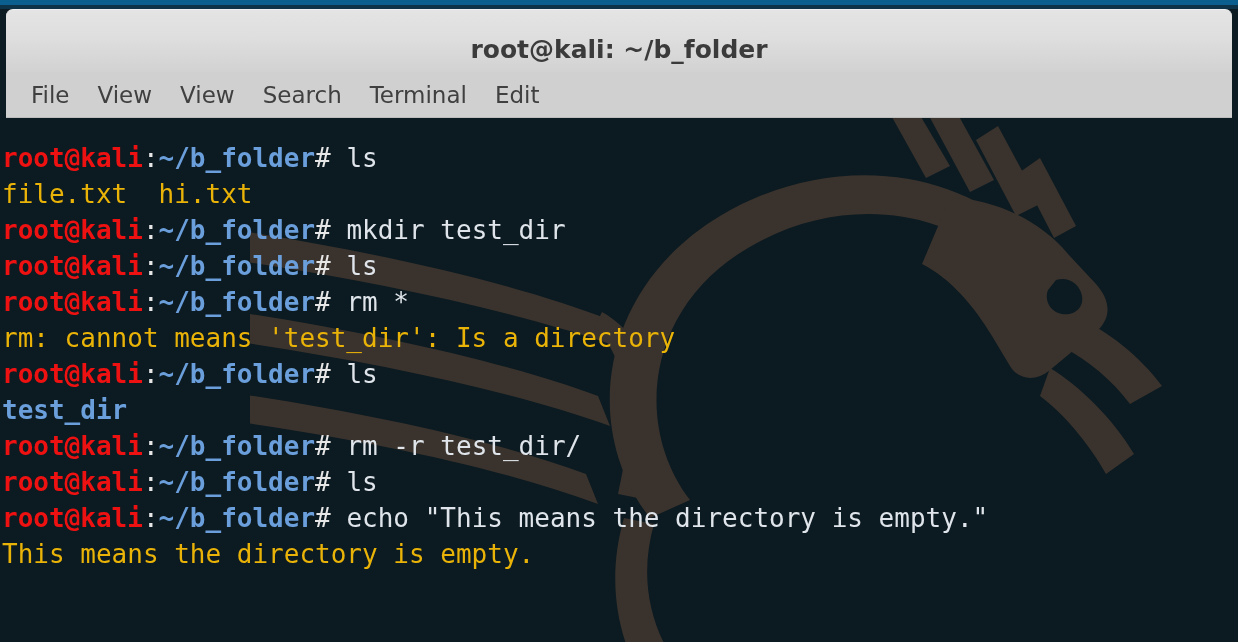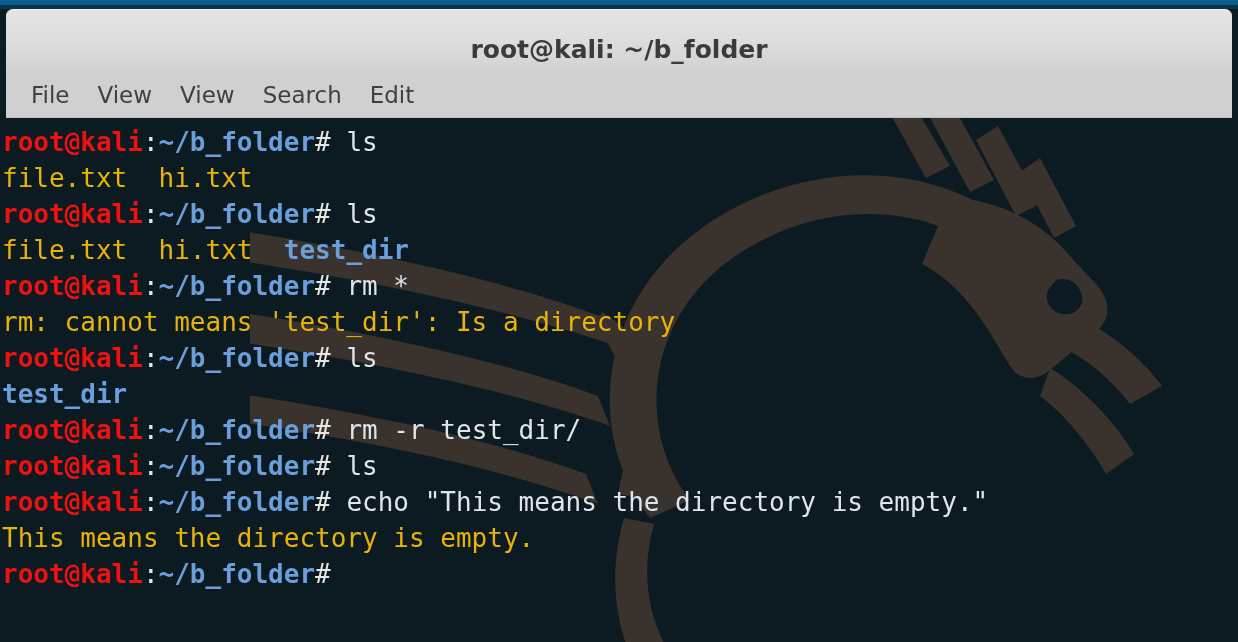--- a/index.html
+++ b/index.html
@@ -99,20 +99,21 @@
     width: 1000px;
     height: 760px;
     opacity: 1;
     pointer-events: none;
   }
 
   #terminal-lines {
     position: relative;
     z-index: 2;
     padding: 6px 0 0 2px;
+    margin-top: 16px;
   }
   .term-line {
     font-family: "DejaVu Sans Mono", monospace;
     font-size: 26px;
     line-height: 36px;
     height: 36px;
     white-space: pre;
     color: #d8dee3;
     letter-spacing: 0px;
   }
@@ -133,20 +134,21 @@
 
     <div id="titlebar">
       <span id="title-text">root@kali: ~/b_folder</span>
     </div>
 
     <div id="menubar">
       <div class="menu-item">File</div>
       <div class="menu-item">View</div>
       <div class="menu-item">View</div>
       <div class="menu-item">Search</div>
+      <div class="menu-item">Terminal</div>
       <div class="menu-item">Edit</div>
     </div>
 
     <div id="terminal">
 
       <svg id="dragon-watermark" viewBox="0 0 1000 760" xmlns="http://www.w3.org/2000/svg" aria-hidden="true">
         <g fill="#3a332d">
 
           <path d="M -270 150 C -60 170, 200 210, 360 272 L 372 300 C 200 240, -60 200, -270 182 Z"></path>
           <path d="M -270 232 C -60 252, 190 290, 348 348 L 360 378 C 190 318, -60 282, -270 264 Z"></path>
@@ -195,28 +197,27 @@
 
           <path d="M 560 700 L 642 740 L 628 762 L 548 722 Z"></path>
           <path d="M 640 726 L 716 762 L 704 784 L 628 748 Z"></path>
           <path d="M 716 746 L 788 778 L 778 800 L 706 768 Z"></path>
         </g>
       </svg>
 
       <div id="terminal-lines">
           <div class="term-line"><span class="seg-user">root@kali</span><span class="seg-colon">:</span><span class="seg-path">~/b_folder</span><span class="seg-hash">#</span><span class="seg-cmd"> ls</span></div>
           <div class="term-line"><span class="seg-out">file.txt  hi.txt</span></div>
-          <div class="term-line"><span class="seg-user">root@kali</span><span class="seg-colon">:</span><span class="seg-path">~/b_folder</span><span class="seg-hash">#</span><span class="seg-cmd"> ls</span></div>
-          <div class="term-line"><span class="seg-out">file.txt  hi.txt  </span><span class="seg-dir">test_dir</span></div>
+          <div class="term-line"><span class="seg-user">root@kali</span><span class="seg-colon">:</span><span class="seg-path">~/b_folder</span><span class="seg-hash">#</span><span class="seg-cmd"> mkdir test_dir</span></div>
+          <div class="term-line"><span class="seg-user">root@kali</span><span class="seg-colon">:</span><span class="seg-path">~/b_folder</span><span class="seg-hash">#</span><span class="seg-cmd"> ls</span></div>
           <div class="term-line"><span class="seg-user">root@kali</span><span class="seg-colon">:</span><span class="seg-path">~/b_folder</span><span class="seg-hash">#</span><span class="seg-cmd"> rm *</span></div>
           <div class="term-line"><span class="seg-out">rm: cannot means 'test_dir': Is a directory</span></div>
           <div class="term-line"><span class="seg-user">root@kali</span><span class="seg-colon">:</span><span class="seg-path">~/b_folder</span><span class="seg-hash">#</span><span class="seg-cmd"> ls</span></div>
           <div class="term-line"><span class="seg-dir">test_dir</span></div>
           <div class="term-line"><span class="seg-user">root@kali</span><span class="seg-colon">:</span><span class="seg-path">~/b_folder</span><span class="seg-hash">#</span><span class="seg-cmd"> rm -r test_dir/</span></div>
           <div class="term-line"><span class="seg-user">root@kali</span><span class="seg-colon">:</span><span class="seg-path">~/b_folder</span><span class="seg-hash">#</span><span class="seg-cmd"> ls</span></div>
           <div class="term-line"><span class="seg-user">root@kali</span><span class="seg-colon">:</span><span class="seg-path">~/b_folder</span><span class="seg-hash">#</span><span class="seg-cmd"> echo "This means the directory is empty."</span></div>
           <div class="term-line"><span class="seg-out">This means the directory is empty.</span></div>
-          <div class="term-line"><span class="seg-user">root@kali</span><span class="seg-colon">:</span><span class="seg-path">~/b_folder</span><span class="seg-hash">#</span></div>
         </div>
 
     </div>
   </div>
 </div>
 
 </body></html>

